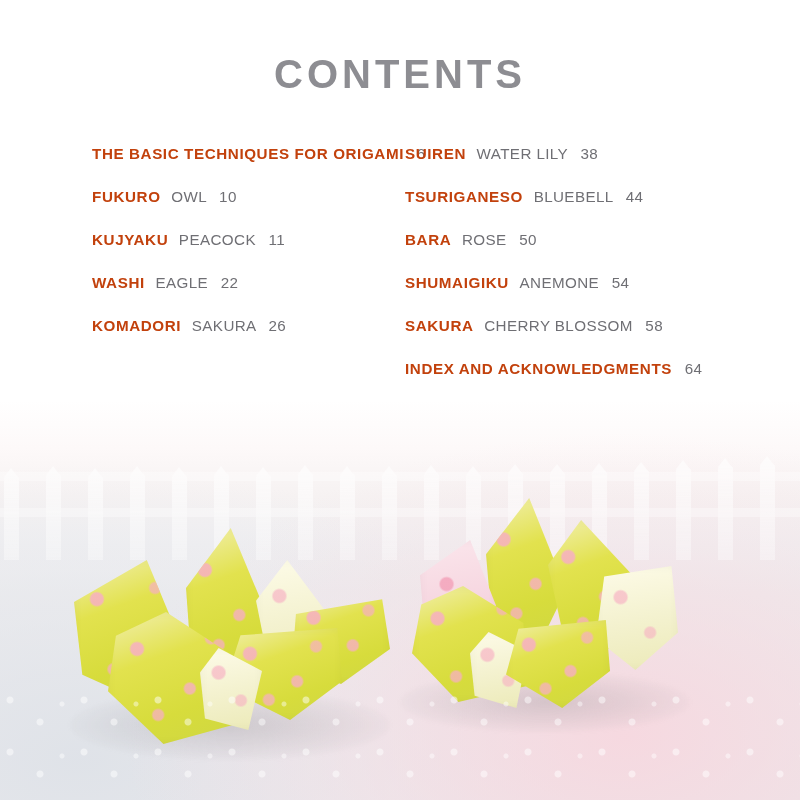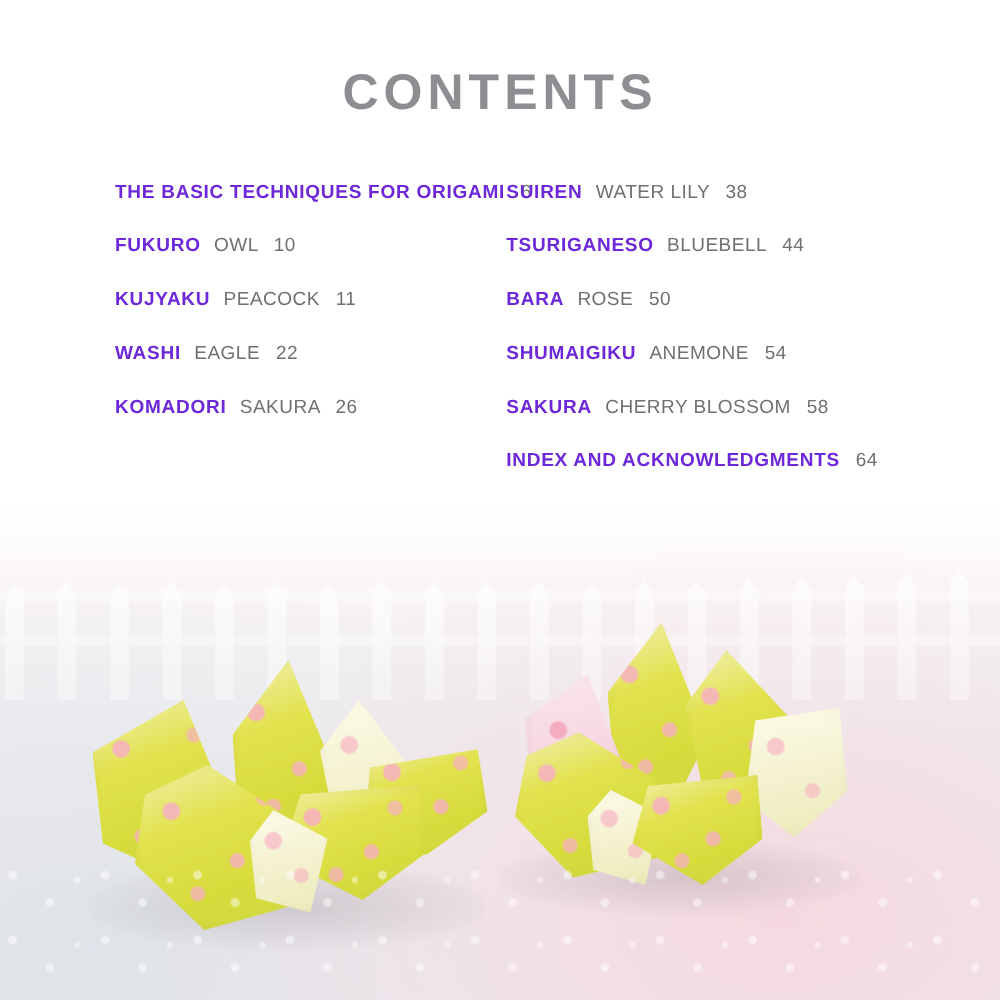--- a/index.html
+++ b/index.html
@@ -142,21 +142,21 @@
   .toc-item {
     height: 43px;
     line-height: 43px;
     font-size: 15.2px;
     letter-spacing: 0.4px;
     color: #6f6f74;
     white-space: nowrap;
   }
   .toc-item .jp {
     font-weight: bold;
-    color: #6d28d9;
+    color: #c2410c;
     letter-spacing: 0.6px;
   }
   .toc-item .en { color: #6f6f74; }
   .toc-item .pg { color: #6f6f74; }
 </style>
 </head>
 <body>
 
 <div id="page">
 

